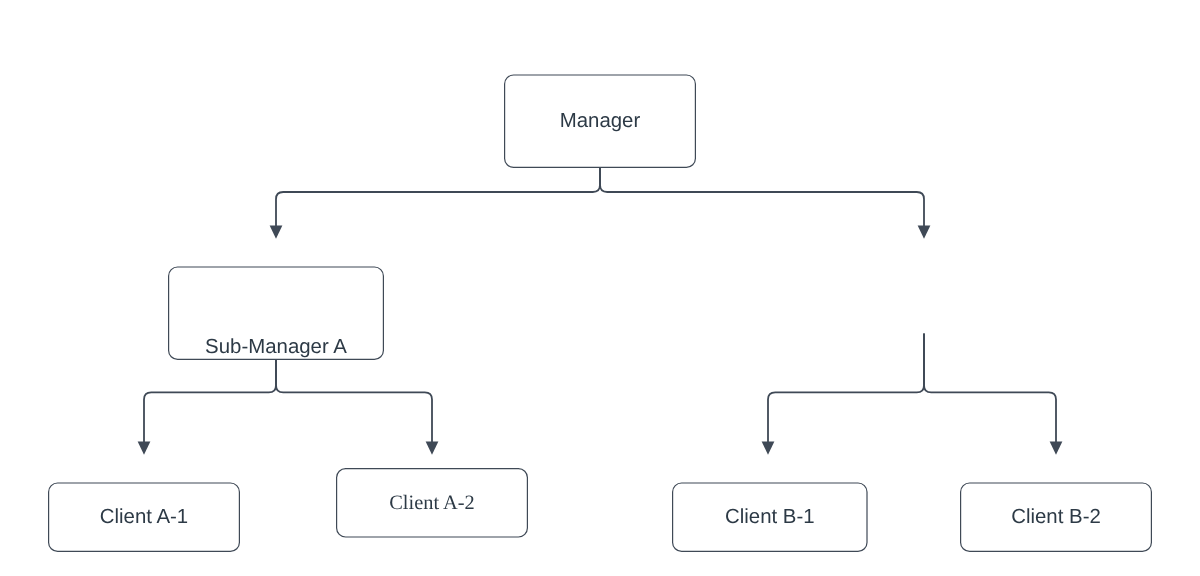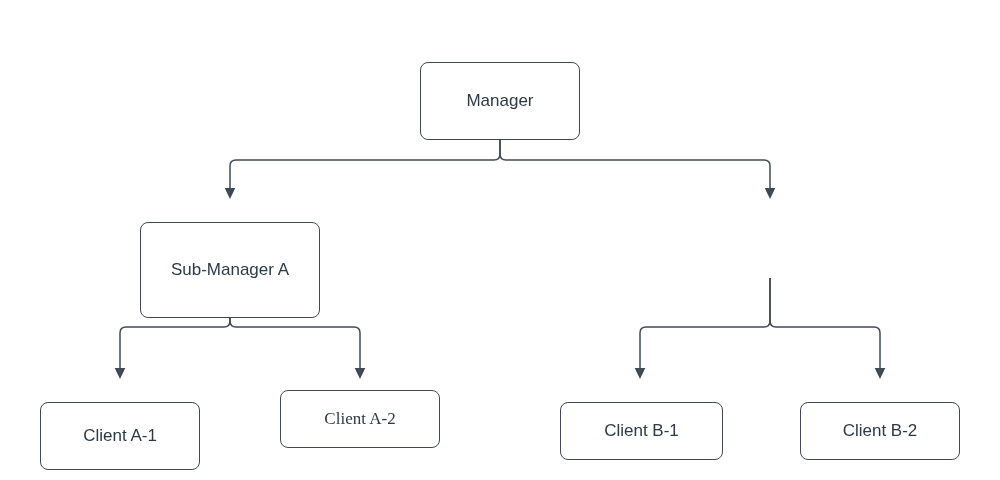--- a/index.html
+++ b/index.html
@@ -45,23 +45,23 @@
     display: flex;
     align-items: center;
     justify-content: center;
     color: var(--node-text);
     font-size: 17px;
     line-height: 1.2;
     text-align: center;
     margin-top: 22px;
   }
   #node-manager       { left: 420px; top: 40px;  width: 160px; height: 78px; }
-  #node-sub-manager-a { left: 140px; top: 200px; width: 180px; height: 96px; }
+  #node-sub-manager-a { left: 140px; top: 200px; width: 180px; height: 78px; align-items: flex-end; }
   #node-sub-manager-b { left: 680px; top: 200px; width: 180px; height: 78px; }
-  #node-client-a1     { left: 40px;  top: 380px; width: 160px; height: 68px; }
+  #node-client-a1     { left: 40px;  top: 380px; width: 160px; height: 58px; }
   #node-client-a2     { left: 280px; top: 368px; width: 160px; height: 58px; font-family: Liberation Serif, serif; }
   #node-client-b1     { left: 560px; top: 380px; width: 163px; height: 58px; }
   #node-client-b2     { left: 800px; top: 380px; width: 160px; height: 58px; justify-content: center; }
 </style>
 </head>
 <body>
 
 <div class="canvas">
 
   <svg class="connector-layer" width="1000" height="480" viewBox="0 0 1000 480" xmlns="http://www.w3.org/2000/svg">

